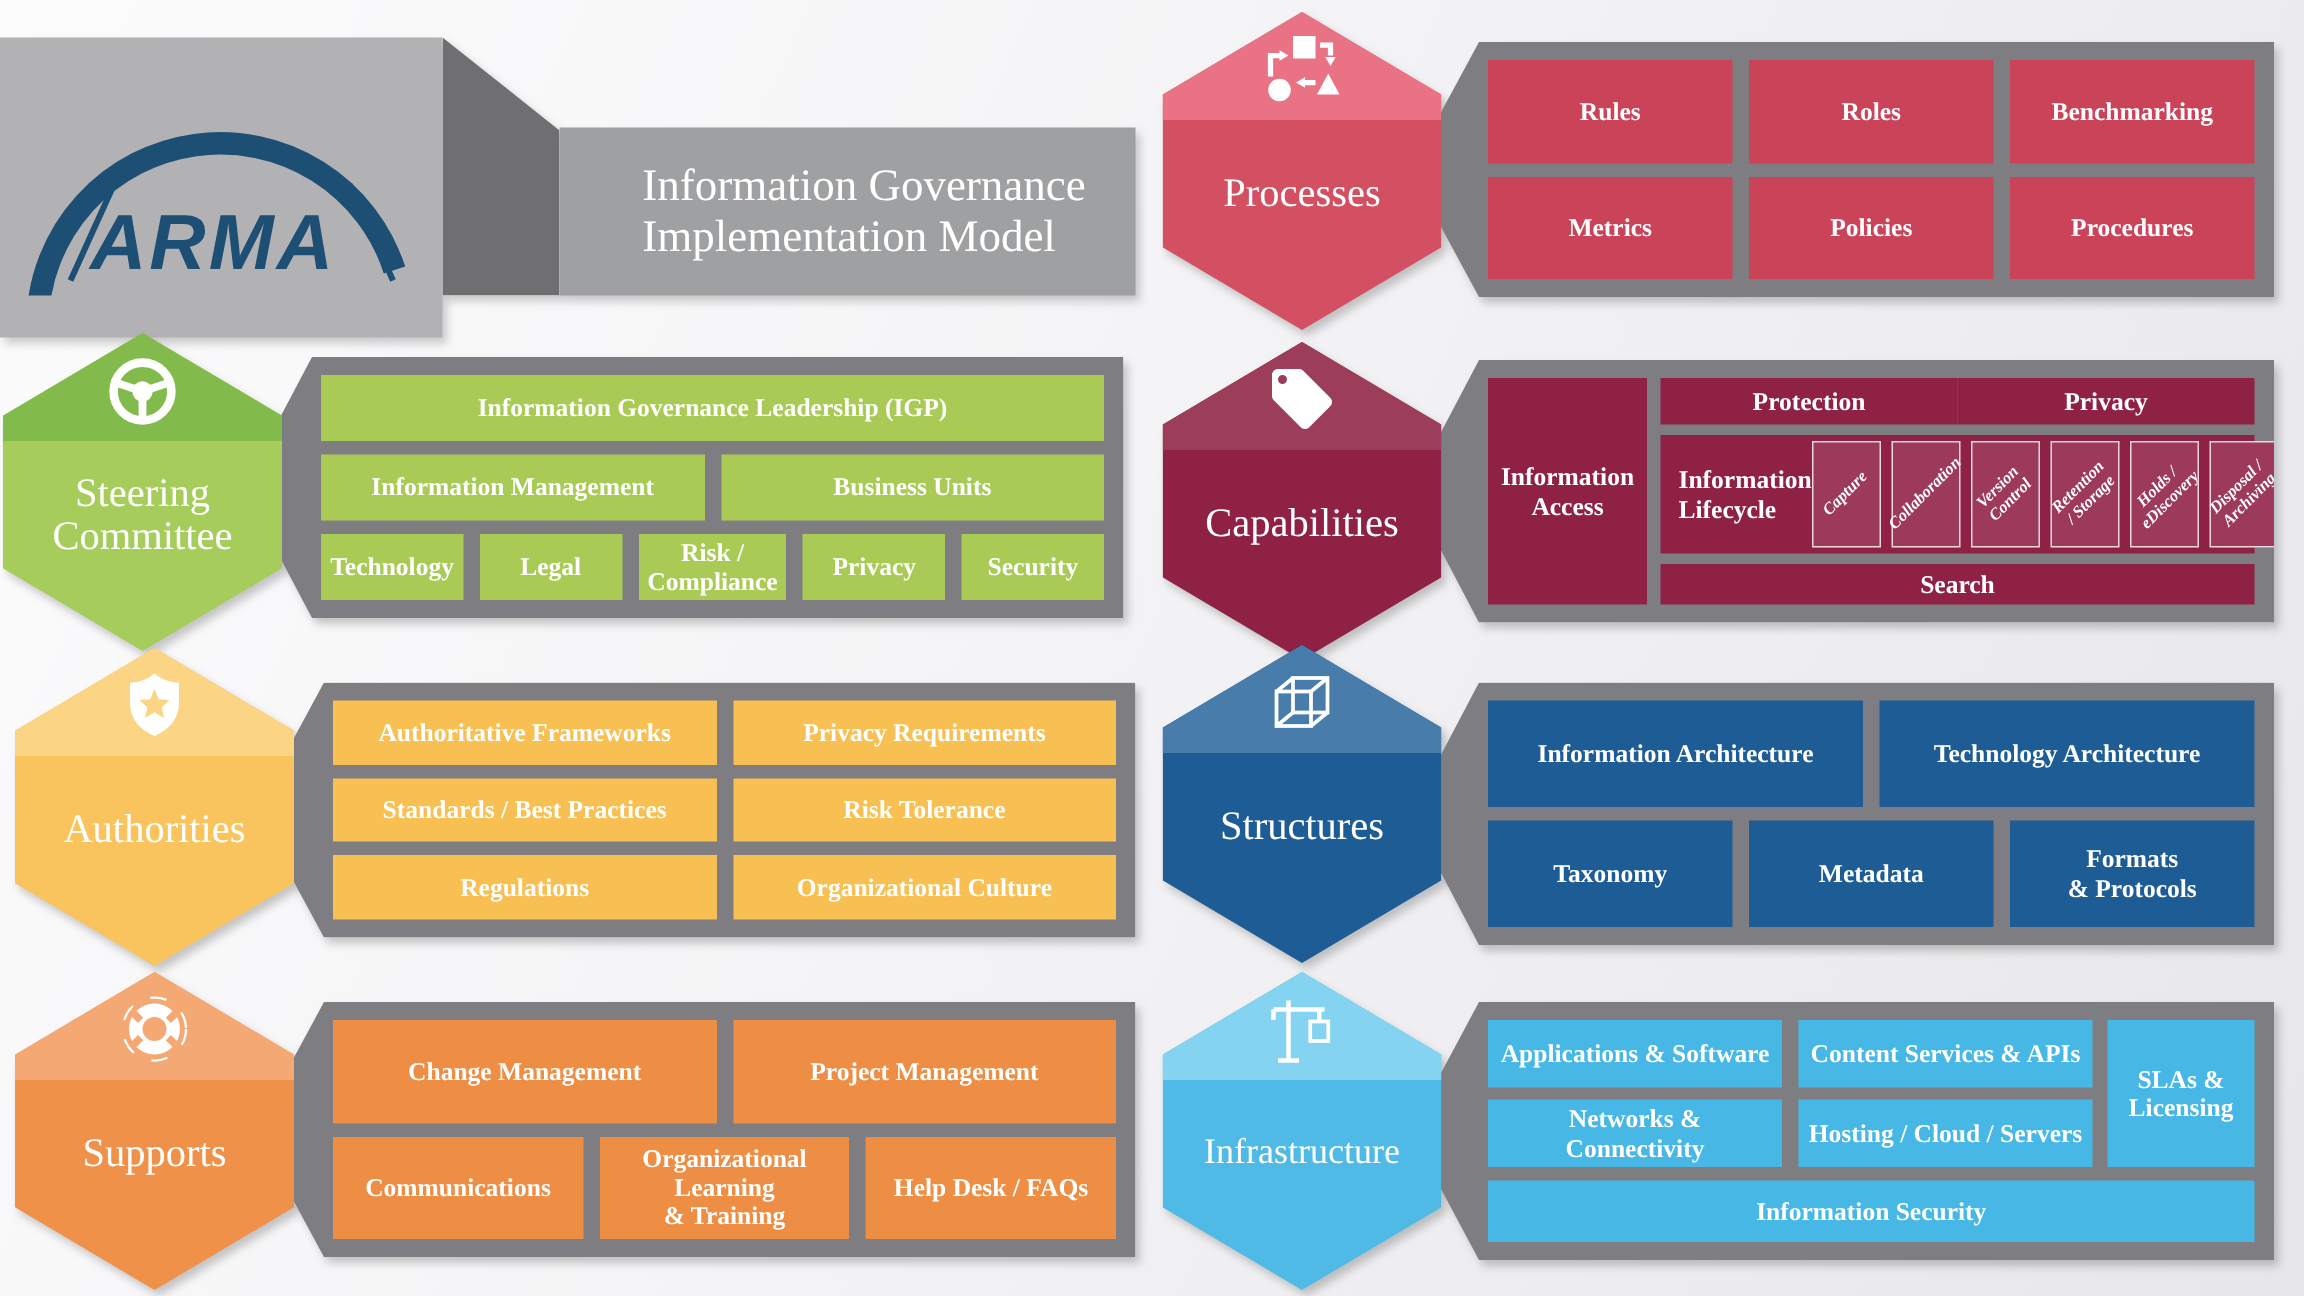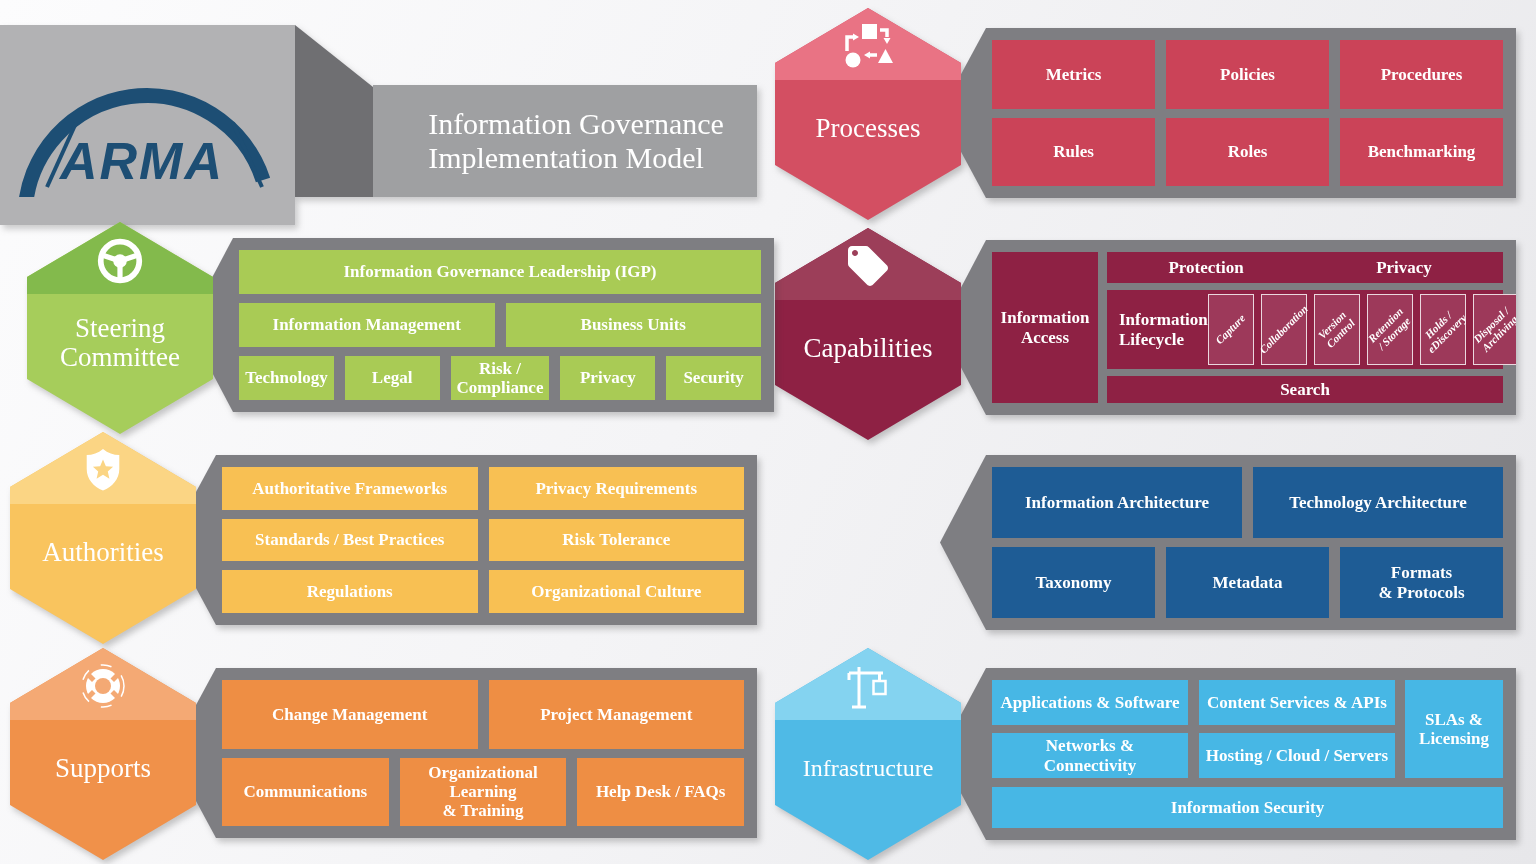--- a/index.html
+++ b/index.html
@@ -74,28 +74,28 @@
     <div class="logo-wedge"></div>
     <div class="title-bar">
       <div class="title-text">Information Governance
 Implementation Model</div>
     </div>
   </div>
 
   <div class="sec sec-processes" style="left:775px;top:8px;width:741px;height:212px;--band:#e97384;--body:#d34f62;--box:#cb4358;">
     <div class="panel" style="left:165px;top:20px;width:576px;height:170px;">
       <div class="prow">
+        <div class="box">Rules</div>
+        <div class="box">Roles</div>
+        <div class="box">Benchmarking</div>
+      </div>
+      <div class="prow">
         <div class="box">Metrics</div>
         <div class="box">Policies</div>
         <div class="box">Procedures</div>
-      </div>
-      <div class="prow">
-        <div class="box">Rules</div>
-        <div class="box">Roles</div>
-        <div class="box">Benchmarking</div>
       </div>
     </div>
     <div class="hex">
       <div class="band"></div>
       <div class="hexicon">
         <svg width="50" height="48" viewBox="0 0 50 48">
           <rect class="ifill" x="19" y="2" width="15" height="15"></rect>
           <polygon class="ifill" points="35,41 50,41 42.5,27"></polygon>
           <circle class="ifill" cx="10" cy="38" r="7.5"></circle>
           <path class="istroke" d="M37 8 h7 v7" stroke-width="3.5"></path>
@@ -158,21 +158,21 @@
         <svg width="48" height="48" viewBox="0 0 48 48">
           <g transform="scale(2)">
             <path class="ifill" d="M21.41 11.58l-9-9C12.05 2.22 11.55 2 11 2H4c-1.1 0-2 .9-2 2v7c0 .55.22 1.05.59 1.42l9 9c.36.36.86.58 1.41.58s1.05-.22 1.41-.59l7-7c.37-.36.59-.86.59-1.41s-.22-1.06-.59-1.42zM5.5 7C4.67 7 4 6.33 4 5.5S4.67 4 5.5 4 7 4.67 7 5.5 6.33 7 5.5 7z"></path>
           </g>
         </svg>
       </div>
       <div class="hexlabel">Capabilities</div>
     </div>
   </div>
 
-  <div class="sec sec-steering" style="left:27px;top:222px;width:866px;height:212px;--band:#83ba4c;--body:#a6cd5b;--box:#a9cb55;">
+  <div class="sec sec-steering" style="left:2px;top:222px;width:866px;height:212px;--band:#83ba4c;--body:#a6cd5b;--box:#a9cb55;">
     <div class="panel" style="left:160px;top:16px;width:587px;height:174px;">
       <div class="prow">
         <div class="box">Information Governance Leadership (IGP)</div>
       </div>
       <div class="prow">
         <div class="box">Information Management</div>
         <div class="box">Business Units</div>
       </div>
       <div class="prow">
         <div class="box">Technology</div>
@@ -202,20 +202,33 @@
       <div class="prow">
         <div class="box">Information Architecture</div>
         <div class="box">Technology Architecture</div>
       </div>
       <div class="prow">
         <div class="box">Taxonomy</div>
         <div class="box">Metadata</div>
         <div class="box">Formats
 &amp; Protocols</div>
       </div>
+    </div>
+    <div class="hex">
+      <div class="band"></div>
+      <div class="hexicon">
+        <svg width="48" height="48" viewBox="0 0 48 48">
+          <g class="istroke" stroke-width="2.5">
+            <rect x="7" y="17" width="23" height="23"></rect>
+            <rect x="18" y="8" width="23" height="23"></rect>
+            <path d="M7 17 L18 8 M30 17 L41 8 M7 40 L18 31 M30 40 L41 31"></path>
+          </g>
+        </svg>
+      </div>
+      <div class="hexlabel">Structures</div>
     </div>
   </div>
 
   <div class="sec sec-authorities" style="left:10px;top:432px;width:747px;height:212px;--band:#fbd584;--body:#f9c45e;--box:#f8c053;">
     <div class="panel" style="left:160px;top:23px;width:587px;height:170px;">
       <div class="prow">
         <div class="box">Authoritative Frameworks</div>
         <div class="box">Privacy Requirements</div>
       </div>
       <div class="prow">

